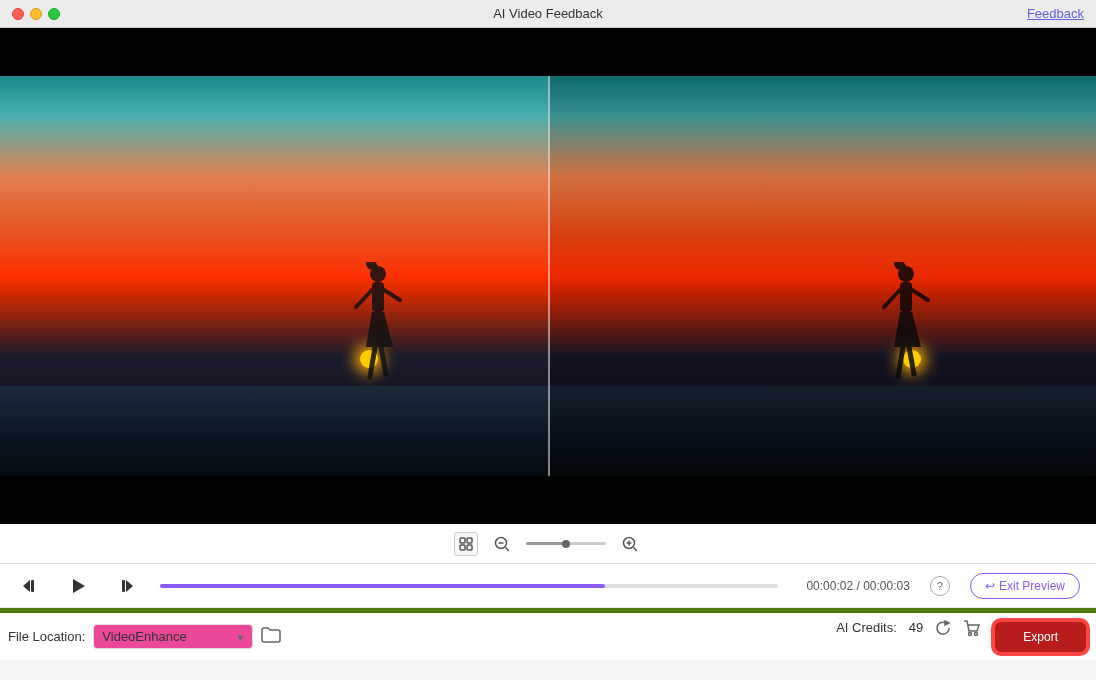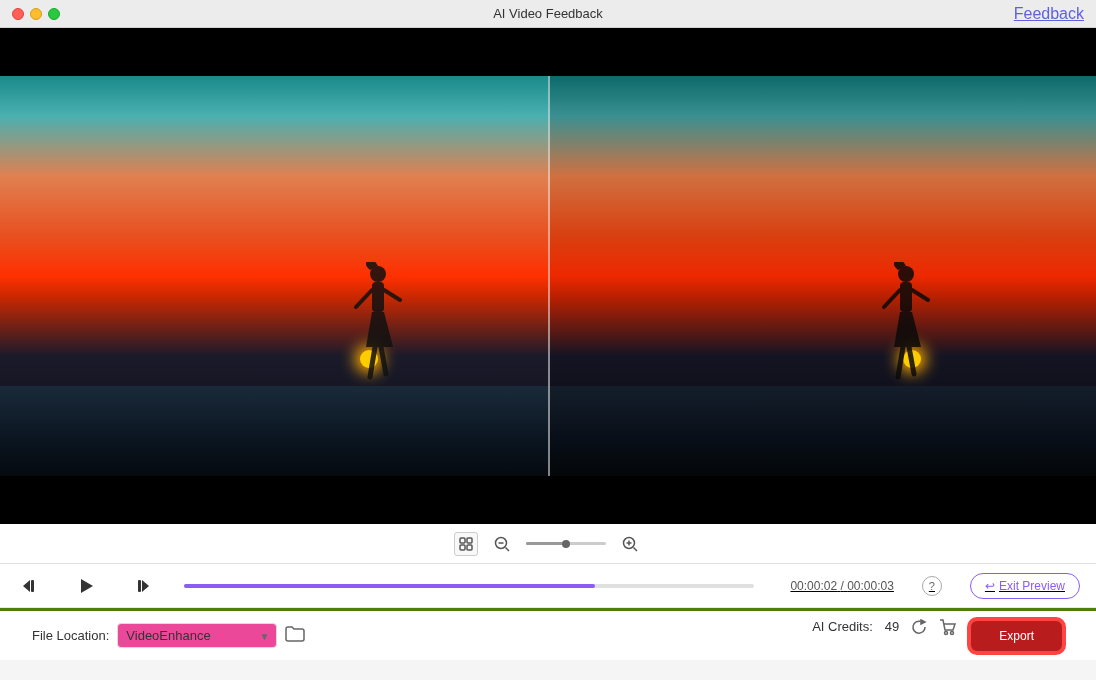--- a/index.html
+++ b/index.html
@@ -37,21 +37,21 @@
     .tl-min   { background: #febc2e; border: 1px solid #d4a017; }
     .tl-max   { background: #28c840; border: 1px solid #1aab29; }
     .titlebar-title {
       font-size: 13px;
       color: #333;
       font-weight: 500;
     }
     .titlebar-feedback {
       position: absolute;
       right: 12px;
-      font-size: 16px;
+      font-size: 13px;
       color: #6060e0;
       text-decoration: underline;
       cursor: pointer;
     }
 
     
     .video-area {
       width: 1096px;
       height: 496px;
       background: #000;
@@ -209,22 +209,21 @@
     }
 
     
     .playback-bar {
       height: 44px;
       background: #fff;
       border-bottom: 1px solid #e8e8e8;
       display: flex;
       align-items: center;
       padding: 0 16px;
-      gap: 28px;
-      text-decoration: underline;
+      gap: 20px;
     }
     .playback-btn {
       background: none;
       border: none;
       cursor: pointer;
       color: #333;
       font-size: 16px;
       width: 28px;
       height: 28px;
       display: flex;
@@ -274,24 +273,24 @@
       display: flex;
       align-items: center;
       gap: 4px;
       white-space: nowrap;
     }
 
     
     .bottom-bar {
       height: 52px;
       background: #fff;
-      border-top: 3px solid #4d7c0f;
-      display: flex;
-      align-items: center;
-      padding: 0 32px;
+      border-top: 5px solid #4d7c0f;
+      display: flex;
+      align-items: center;
+      padding: 0 8px;
       justify-content: space-between;
     }
     .file-location-group {
       display: flex;
       align-items: center;
       gap: 8px;
     }
     .file-location-label {
       font-size: 13px;
       color: #333;

